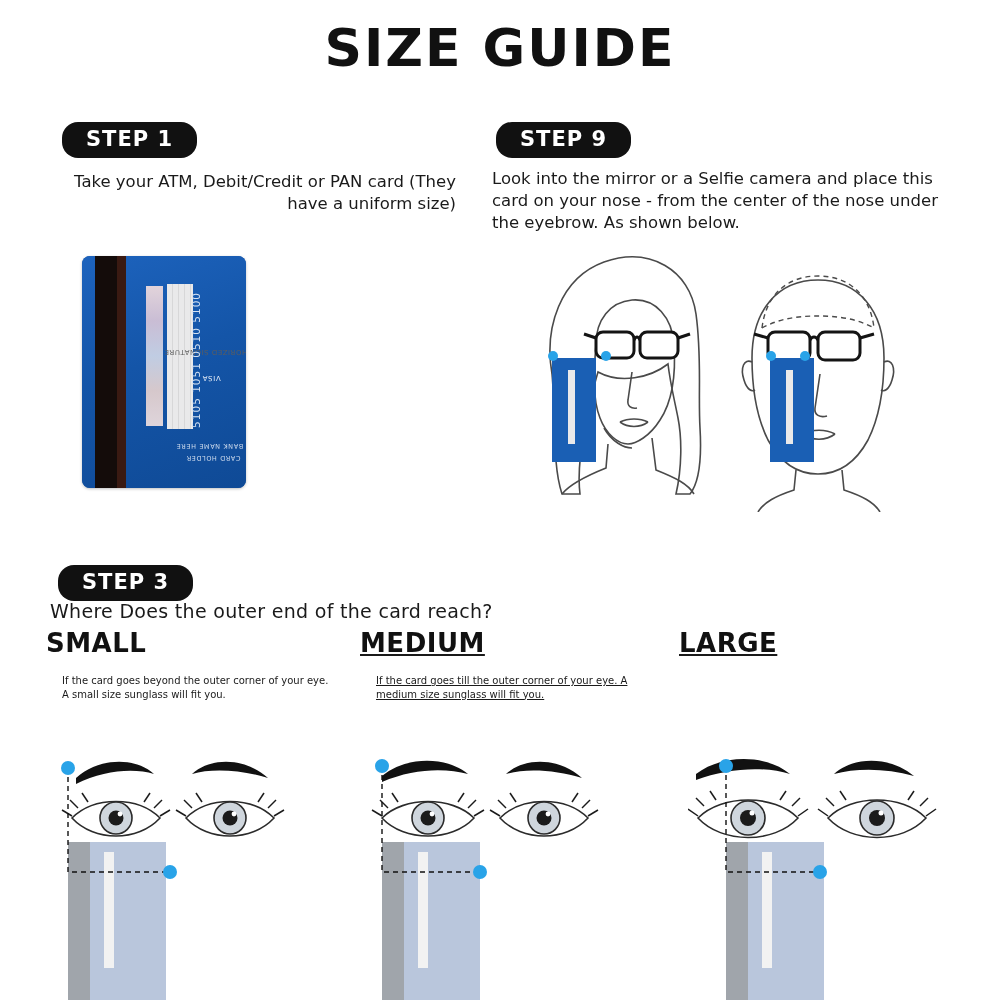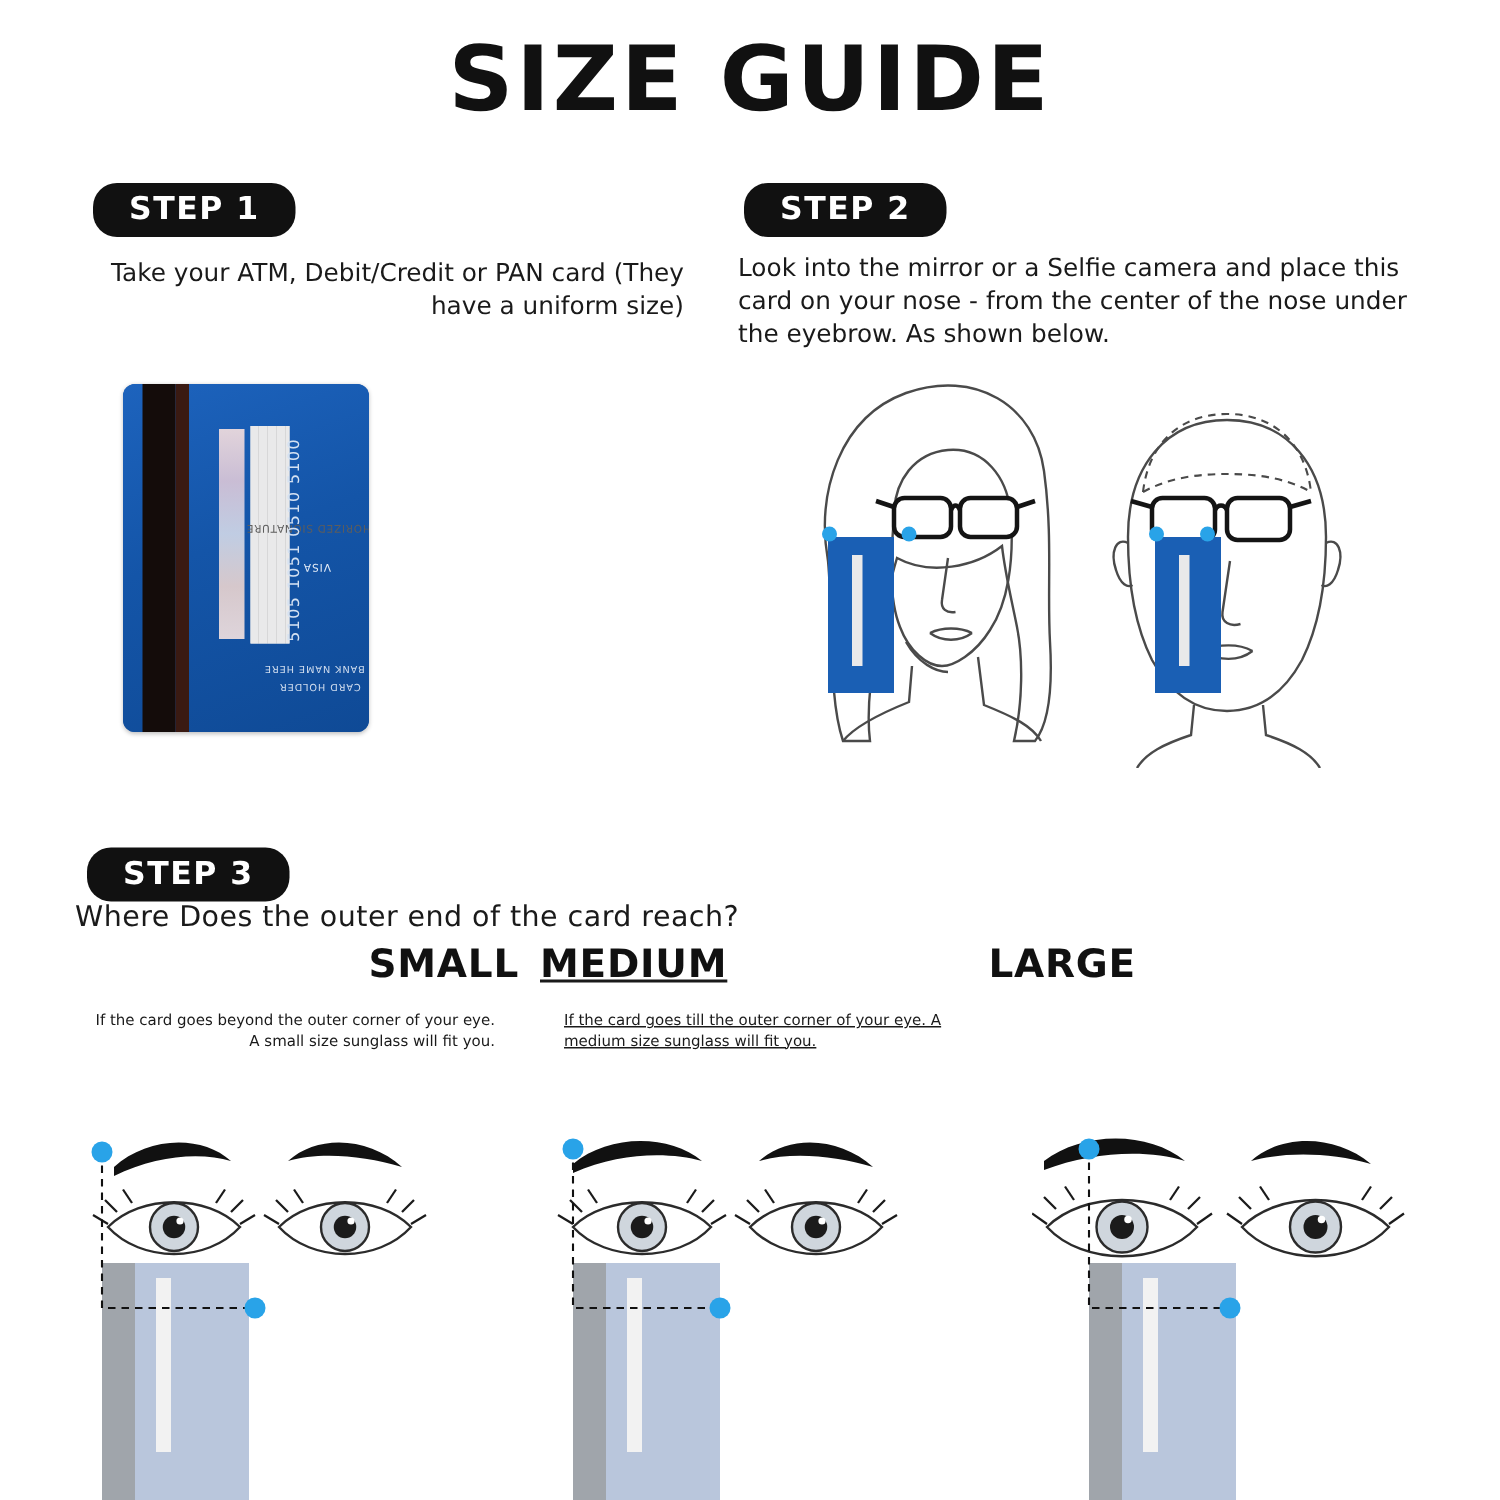--- a/index.html
+++ b/index.html
@@ -18,21 +18,21 @@
 
   
   .page-title {
     position: absolute;
     top: 18px;
     left: 0;
     width: 1000px;
     text-align: center;
     font-family: "DejaVu Sans", sans-serif;
     font-weight: bold;
-    font-size: 60px;
+    font-size: 52px;
     letter-spacing: 2px;
     color: #111;
   }
 
   
   .step-pill {
     position: absolute;
     background: #111111;
     color: #ffffff;
     border-radius: 16px;
@@ -136,23 +136,23 @@
     letter-spacing: 1px;
     white-space: nowrap;
     writing-mode: vertical-rl;
   }
 
   
   .faces { position: absolute; left: 500px; top: 232px; width: 440px; height: 280px; }
 
   
   .col { position: absolute; top: 628px; }
-  #col-small  { left: 46px;  width: 300px; text-align: right; }
+  #col-small  { left: 46px;  width: 300px; }
   #col-medium { left: 360px; width: 310px; text-decoration: underline; }
-  #col-large  { left: 659px; width: 300px; }
+  #col-large  { left: 679px; width: 300px; text-decoration: underline; }
 
   .col h2 {
     margin: 0 0 12px 0;
     font-size: 26px;
     font-weight: bold;
     letter-spacing: .5px;
     color: #111;
   }
   .col p {
     margin: 16px;
@@ -185,21 +185,21 @@
   <div class="sig-panel">
     <div class="sig-lines"></div>
   </div>
   <div class="sig-text">AUTHORIZED SIGNATURE</div>
   <div class="numbers">5105 1051 0510 5100</div>
   <div class="lbl l1">BANK NAME HERE</div>
   <div class="lbl l2">CARD HOLDER</div>
   <div class="lbl l3">VISA</div>
 </div>
 
-<div class="step-pill" id="step2-pill">STEP 2</div>
+<div class="step-pill" id="step2-pill">STEP 9</div>
 <div class="step-text" id="step2-text">Look into the mirror or a Selfie camera and place this card on your nose - from the center of the nose under the eyebrow. As shown below.</div>
 
 <div class="faces">
 <svg width="440" height="280" viewBox="0 0 440 280" xmlns="http://www.w3.org/2000/svg">
   <g stroke="#4a4a4a" fill="none" stroke-width="1.6">
 
     <g>
 
       <path d="M52 142 C44 96 60 46 104 30 C150 14 190 38 196 82 C202 126 198 160 200 196 C202 230 198 252 190 262 L176 262 C182 236 182 206 178 186 C174 166 170 150 168 132 C150 146 120 152 98 140 C92 160 88 180 84 200 C80 222 78 246 80 262 L62 262 C52 232 56 186 52 142 Z"></path>
 

